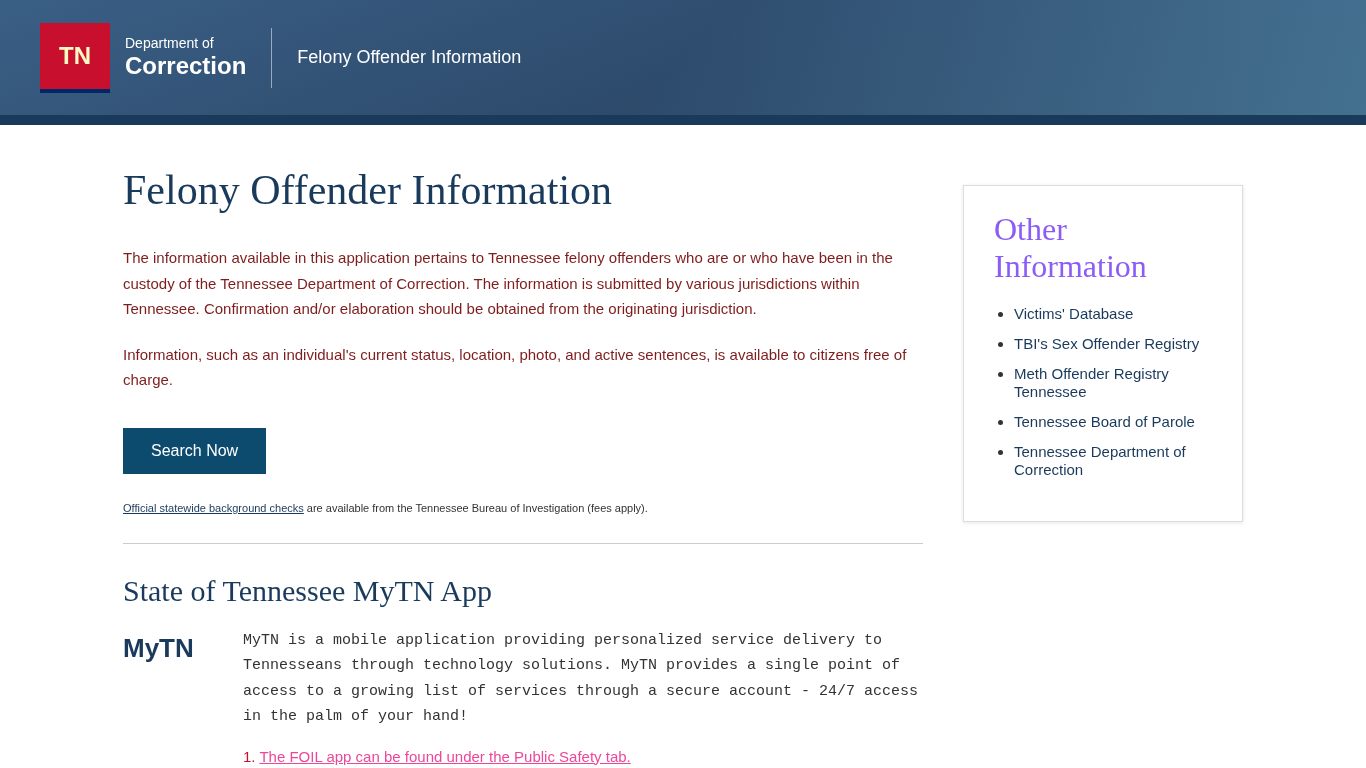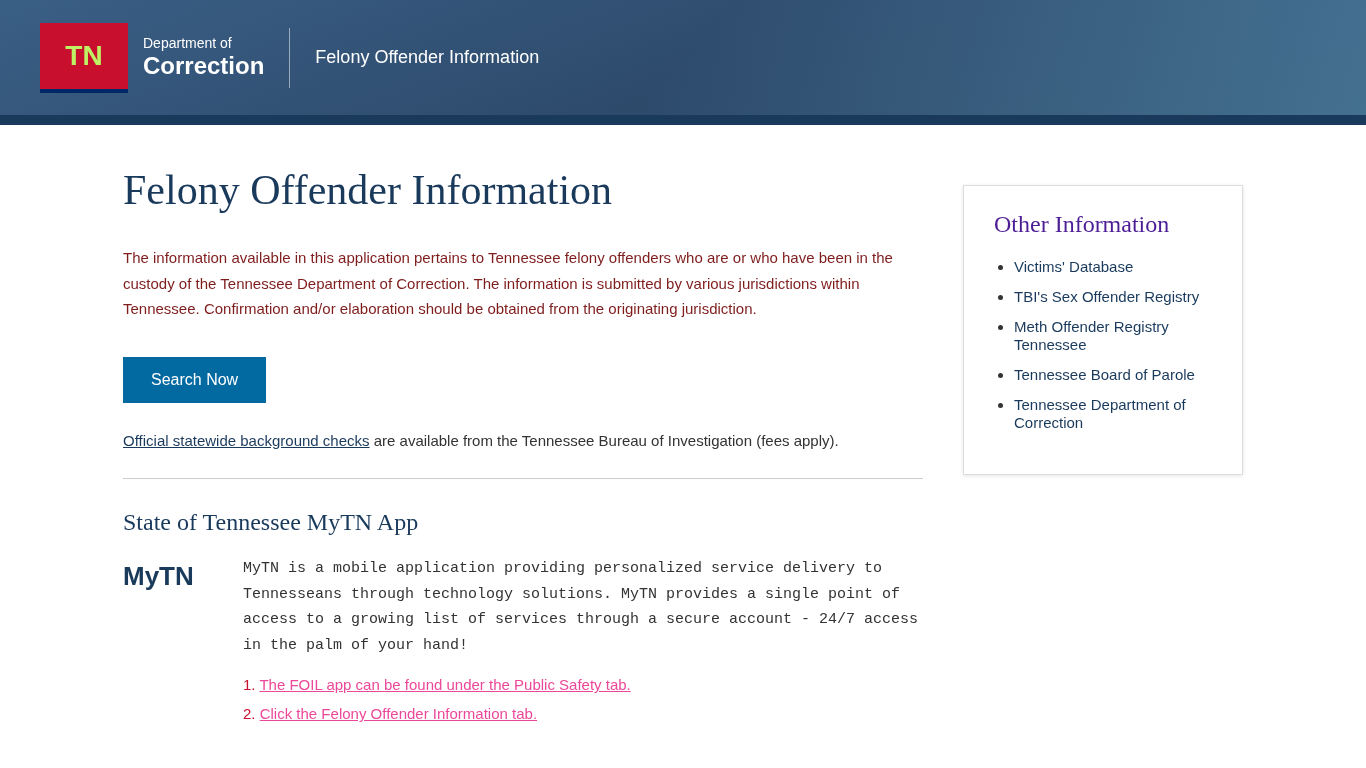--- a/index.html
+++ b/index.html
@@ -23,27 +23,27 @@
       opacity: 0.8;
     }
     .header-content {
       display: flex;
       align-items: center;
       position: relative;
       z-index: 2;
     }
     .tn-logo {
       background: #c8102e;
-      color: #bef264;
-      width: 88px;
+      color: #fef9c3;
+      width: 70px;
       height: 70px;
       display: flex;
       align-items: center;
       justify-content: center;
-      font-size: 28px;
+      font-size: 24px;
       font-weight: bold;
       font-family: Arial, sans-serif;
       flex-shrink: 0;
       border-bottom: 4px solid #002868;
     }
     .dept-name {
       color: white;
       margin-left: 15px;
       line-height: 1.2;
     }
@@ -101,51 +101,51 @@
 
     .description-text {
       font-size: 15px;
       line-height: 1.7;
       color: #7f1d1d;
       margin-bottom: 20px;
       font-family: Arial, sans-serif;
     }
 
     .search-btn {
-      background: #0369a1;
+      background: #0c4a6e;
       color: white;
       border: none;
       padding: 14px 28px;
       font-size: 16px;
       font-family: Arial, sans-serif;
       cursor: pointer;
       margin: 15px 0 25px 0;
       display: inline-block;
     }
 
     .background-check-text {
-      font-size: 15px;
+      font-size: 11px;
       font-family: Arial, sans-serif;
       line-height: 1.7;
       color: #333;
       margin-bottom: 25px;
     }
     .background-check-text a {
       color: #1a3a5c;
       text-decoration: underline;
     }
 
     .divider {
       border: none;
       border-top: 1px solid #ccc;
       margin: 20px 0 30px 0;
     }
 
     .mytn-section-title {
-      font-size: 24px;
+      font-size: 30px;
       color: #1a3a5c;
       font-family: 'Georgia', serif;
       font-weight: normal;
       margin-bottom: 20px;
     }
 
     .mytn-app-block {
       display: flex;
       gap: 20px;
       align-items: flex-start;
@@ -198,22 +198,22 @@
     }
 
     .other-info-box {
       background: white;
       border: 1px solid #ddd;
       padding: 25px 30px 30px 30px;
       box-shadow: 0 1px 4px rgba(0,0,0,0.1);
     }
 
     .other-info-title {
-      font-size: 24px;
-      color: #4c1d95;
+      font-size: 32px;
+      color: #8b5cf6;
       font-family: 'Georgia', serif;
       font-weight: normal;
       margin-bottom: 20px;
     }
 
     .other-info-list {
       list-style: disc;
       padding-left: 20px;
     }
 
@@ -249,20 +249,21 @@
 
 <div class="nav-bar"></div>
 
 <div class="main-container">
 
   <main class="main-content">
     <h1 class="page-heading">Felony Offender Information</h1>
 
     <p class="description-text">The information available in this application pertains to Tennessee felony offenders who are or who have been in the custody of the Tennessee Department of Correction. The information is submitted by various jurisdictions within Tennessee. Confirmation and/or elaboration should be obtained from the originating jurisdiction.</p>
 
+    <p class="description-text">Information, such as an individual's current status, location, photo, and active sentences, is available to citizens free of charge.</p>
 
     <button class="search-btn">Search Now</button>
 
     <p class="background-check-text">
       <a href="#">Official statewide background checks</a><span> are available from the Tennessee Bureau of Investigation (fees apply).</span>
     </p>
 
     <hr class="divider">
 
     <h2 class="mytn-section-title">State of Tennessee MyTN App</h2>

